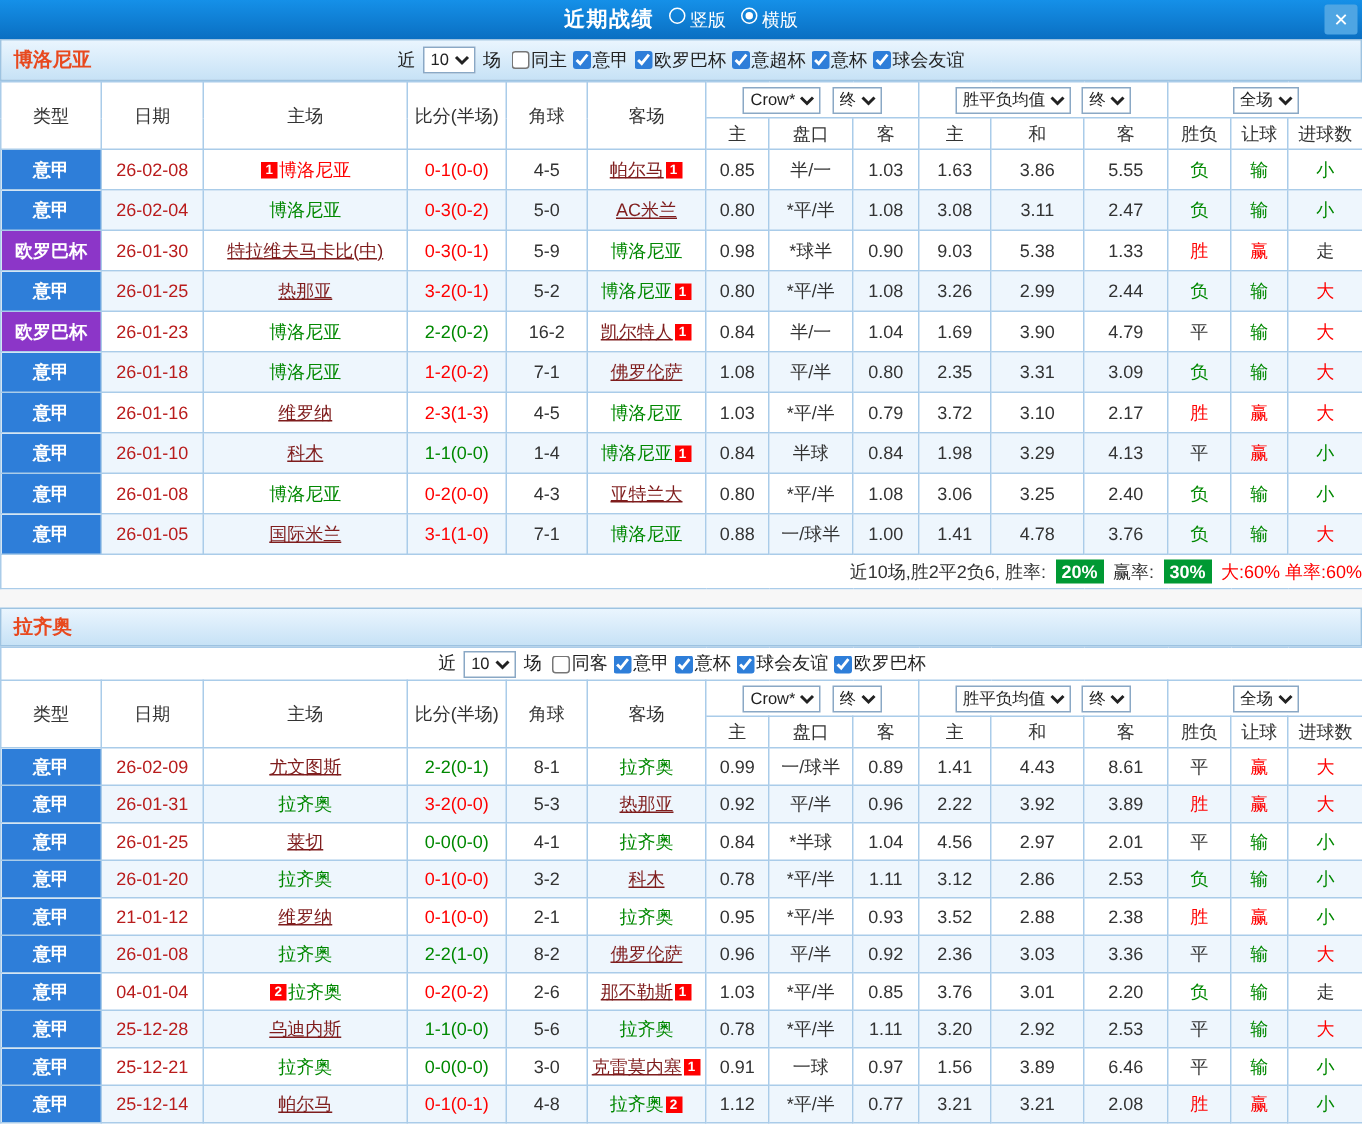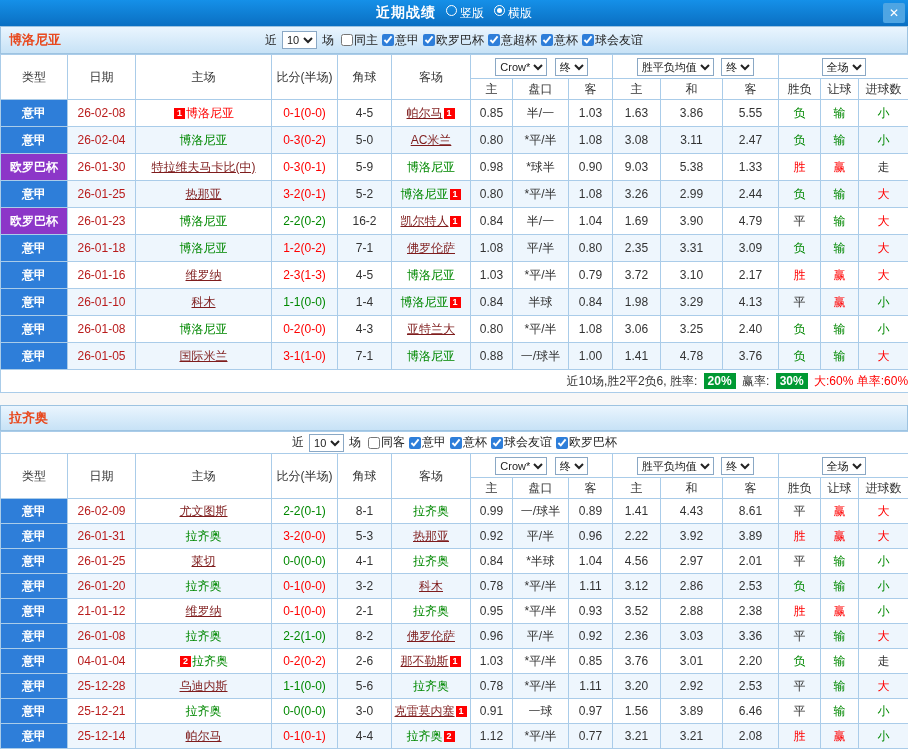--- a/index.html
+++ b/index.html
@@ -602,21 +602,21 @@
         <td class="num">6.46</td>
         <td class="res c-dark">平</td>
         <td class="res c-green">输</td>
         <td class="res c-green">小</td>
       </tr>
       <tr class="alt">
         <td class="lg lg-blue">意甲</td>
         <td class="date">25-12-14</td>
         <td class="team"><span class="c-plain">帕尔马</span></td>
         <td class="score c-red">0-1(0-1)</td>
-        <td class="corner">4-4</td>
+        <td class="corner">4-8</td>
         <td class="team"><span class="c-sel">拉齐奥</span><span class="badge">2</span></td>
         <td class="num">1.12</td>
         <td class="num">*平/半</td>
         <td class="num">0.77</td>
         <td class="num">3.21</td>
         <td class="num">3.21</td>
         <td class="num">2.08</td>
         <td class="res c-red">胜</td>
         <td class="res c-red">赢</td>
         <td class="res c-green">小</td>

